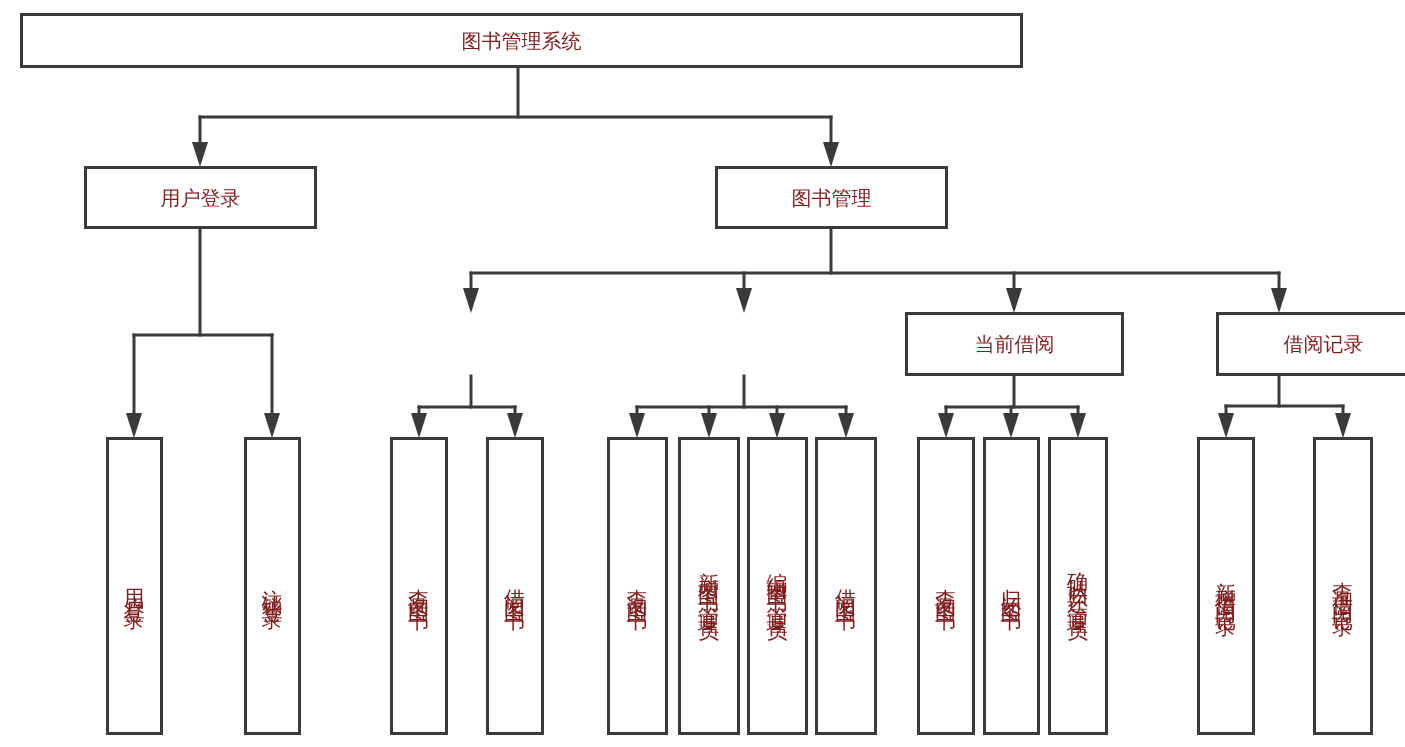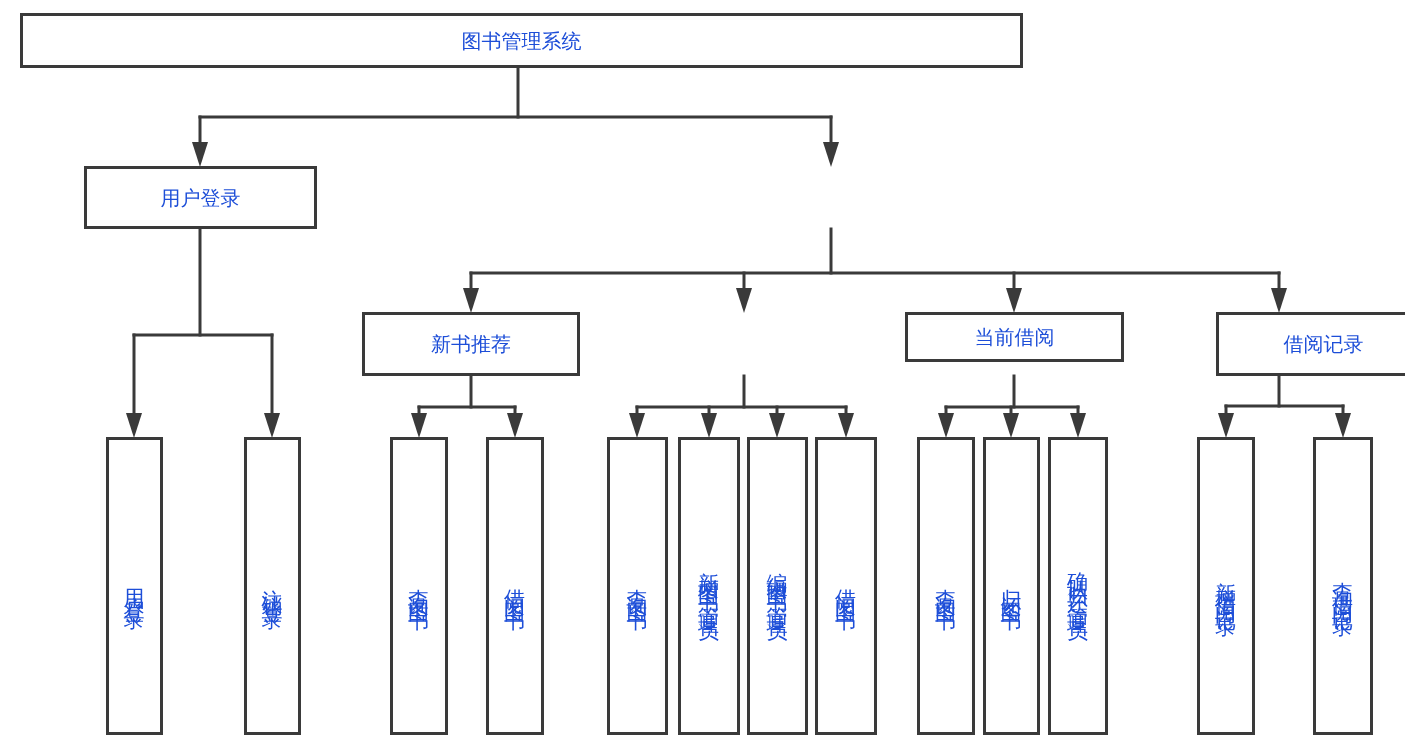--- a/index.html
+++ b/index.html
@@ -17,38 +17,38 @@
     width: 1405px; height: 747px;
   }
   .node {
     position: absolute;
     background: #ffffff;
     border: 3px solid #3a3a3a;
     box-sizing: border-box;
     display: flex;
     align-items: center;
     justify-content: center;
-    color: #1d4ed8;
+    color: #7f1d1d;
     font-size: 20px;
     line-height: 1;
     white-space: nowrap;
   }
   .node.leaf {
     writing-mode: vertical-rl;
     text-orientation: mixed;
     letter-spacing: 7px;
     font-size: 21px;
   }
   
   #n-root  { left: 20px;   top: 13px;  width: 1003px; height: 55px; }
   #n-l2-0  { left: 84px;   top: 166px; width: 233px;  height: 63px; }
   #n-l2-1  { left: 715px;  top: 166px; width: 233px;  height: 63px; }
   #n-m-0   { left: 362px;  top: 312px; width: 218px;  height: 64px; }
   #n-m-1   { left: 636px;  top: 312px; width: 217px;  height: 64px; }
-  #n-m-2   { left: 905px;  top: 312px; width: 219px;  height: 50px; font-family: Liberation Serif, serif; }
+  #n-m-2   { left: 905px;  top: 312px; width: 219px;  height: 64px; font-family: Liberation Serif, serif; }
   #n-m-3   { left: 1216px; top: 312px; width: 215px;  height: 64px; }
   #n-f-0   { left: 106px;  top: 437px; width: 57px;  height: 298px; }
   #n-f-1   { left: 244px;  top: 437px; width: 57px;  height: 298px; }
   #n-f-2   { left: 390px;  top: 437px; width: 58px;  height: 298px; }
   #n-f-3   { left: 486px;  top: 437px; width: 58px;  height: 298px; }
   #n-f-4   { left: 607px;  top: 437px; width: 61px;  height: 298px; }
   #n-f-5   { left: 678px;  top: 437px; width: 62px;  height: 298px; }
   #n-f-6   { left: 747px;  top: 437px; width: 61px;  height: 298px; }
   #n-f-7   { left: 815px;  top: 437px; width: 62px;  height: 298px; }
   #n-f-8   { left: 917px;  top: 437px; width: 58px;  height: 298px; }
@@ -123,22 +123,22 @@
       <line x1="1226" y1="406" x2="1343" y2="406" stroke="#3a3a3a" stroke-width="3" stroke-linecap="square"></line>
       <line x1="1226" y1="406" x2="1226" y2="417" stroke="#3a3a3a" stroke-width="3" stroke-linecap="square"></line>
       <polygon points="1218,413 1234,413 1226,438" fill="#3a3a3a"></polygon>
       <line x1="1343" y1="406" x2="1343" y2="417" stroke="#3a3a3a" stroke-width="3" stroke-linecap="square"></line>
       <polygon points="1335,413 1351,413 1343,438" fill="#3a3a3a"></polygon>
     </svg>
 
   <div class="node" id="n-root">图书管理系统</div>
 
   <div class="node" id="n-l2-0">用户登录</div>
+  <div class="node" id="n-l2-1">图书管理</div>
 
-  <div class="node" id="n-m-0">新书推荐</div>
   <div class="node" id="n-m-2">当前借阅</div>
   <div class="node" id="n-m-3">借阅记录</div>
 
   <div class="node leaf" id="n-f-0">用户登录</div>
   <div class="node leaf" id="n-f-1">注销登录</div>
 
   <div class="node leaf" id="n-f-2">查询图书</div>
   <div class="node leaf" id="n-f-3">借阅图书</div>
 
   <div class="node leaf" id="n-f-4">查询图书</div>

